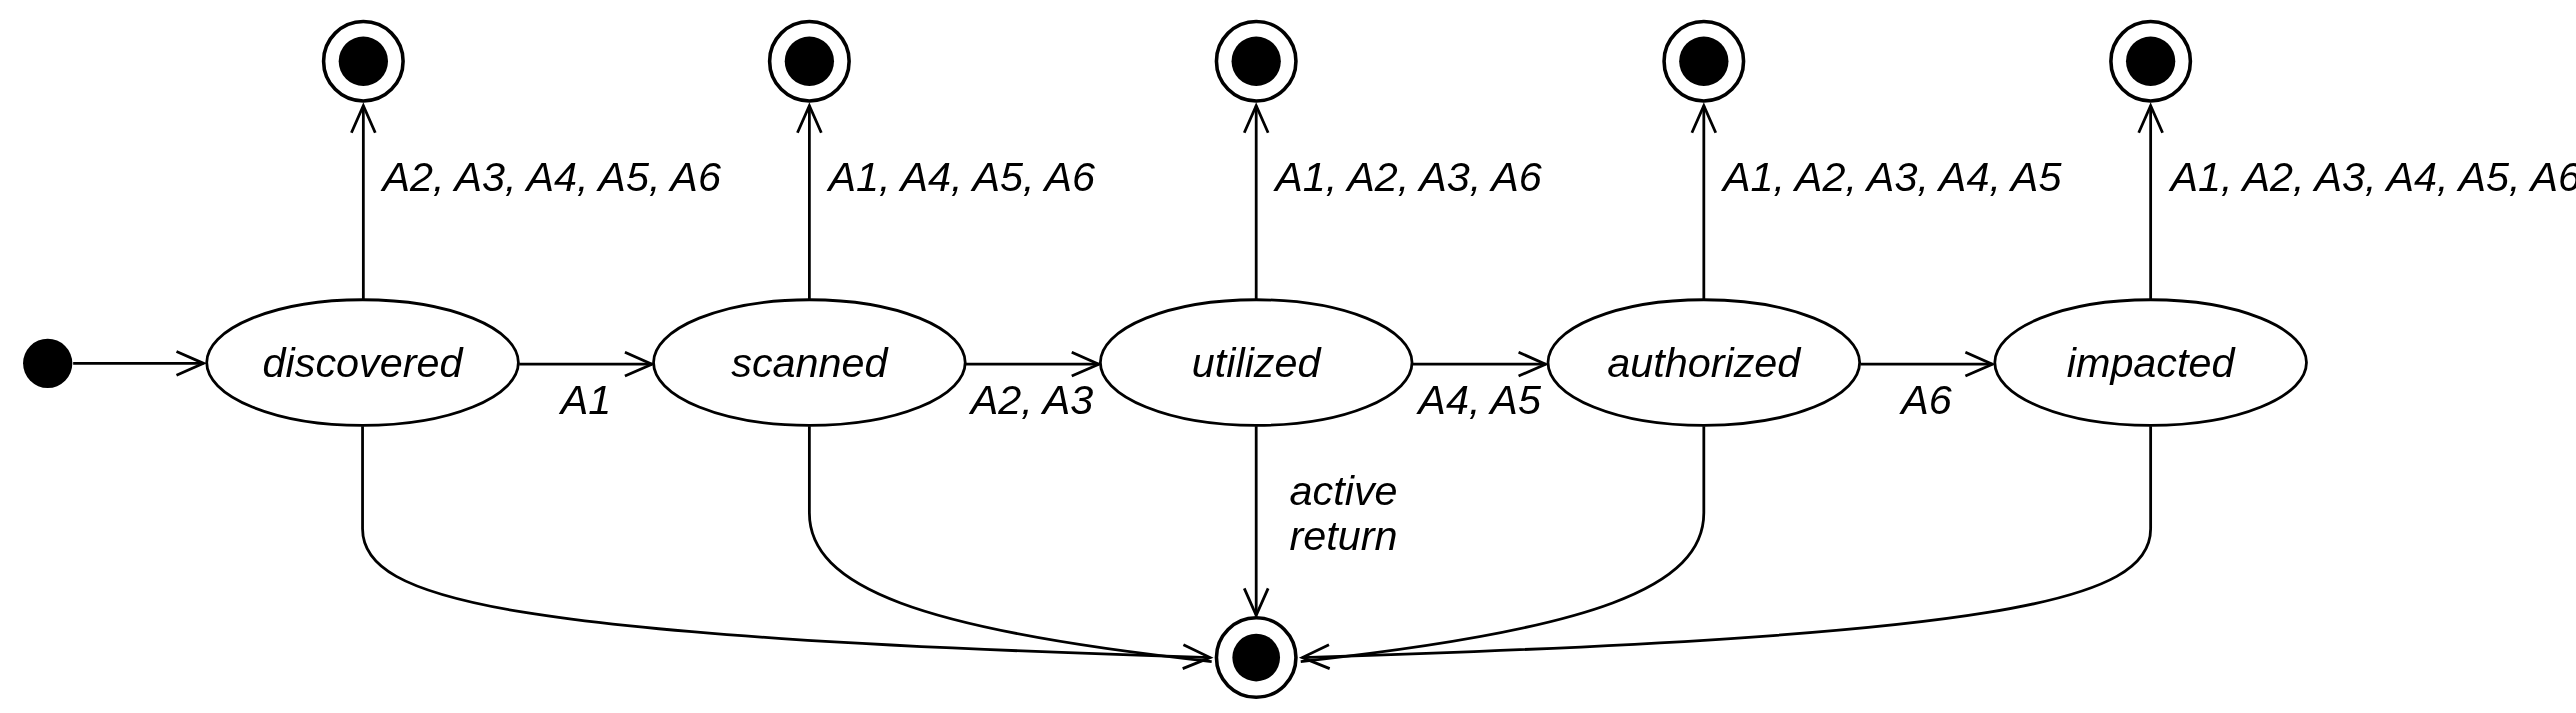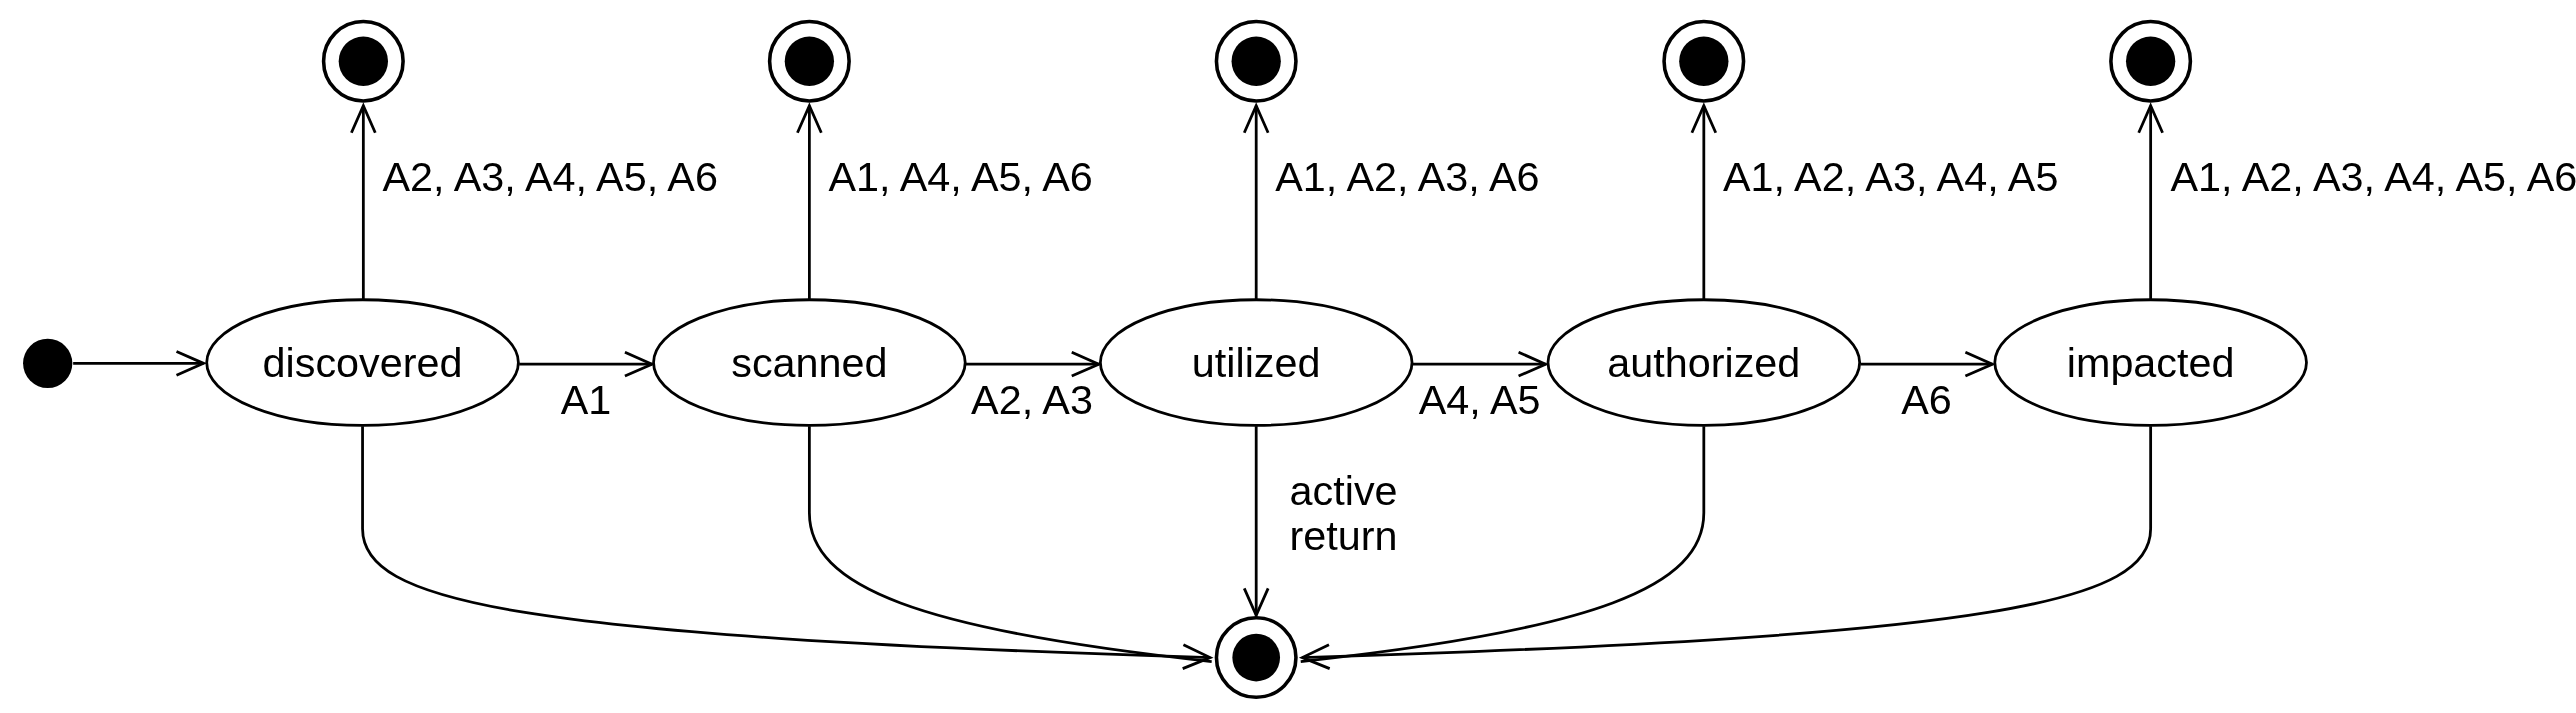--- a/index.html
+++ b/index.html
@@ -1,18 +1,18 @@
 <!DOCTYPE html>
 <html style="--stroke: #000000; --background: #ffffff;font-size:12.7px"><head>
 <meta charset="utf-8">
 <style>
   :root { --stroke:#000000; --background:#ffffff; }
   html,body { margin:0; padding:0; }
   body { background:var(--background); width:2576px; height:714px; overflow:hidden; }
-  .diagram-wrap { width:2324px; height:714px; }
+  .diagram-wrap { width:2324px; height:714px;font-style:italic; }
   svg { display:block; }
   text {
     font-family:"Liberation Sans","DejaVu Sans",sans-serif;
     font-size:52px;
     fill:var(--stroke);
   }
   .state-name { text-anchor:middle; }
   .gap-label { text-anchor:middle; }
   .edge { stroke:var(--stroke); stroke-width:3.5; fill:none; }
   .node-ellipse { stroke:var(--stroke); stroke-width:3.5; fill:var(--background); }

